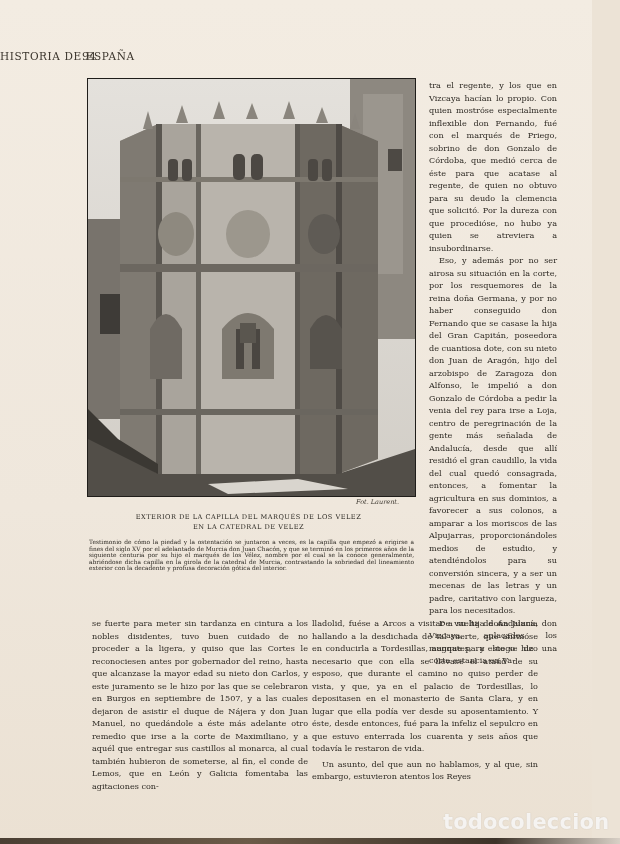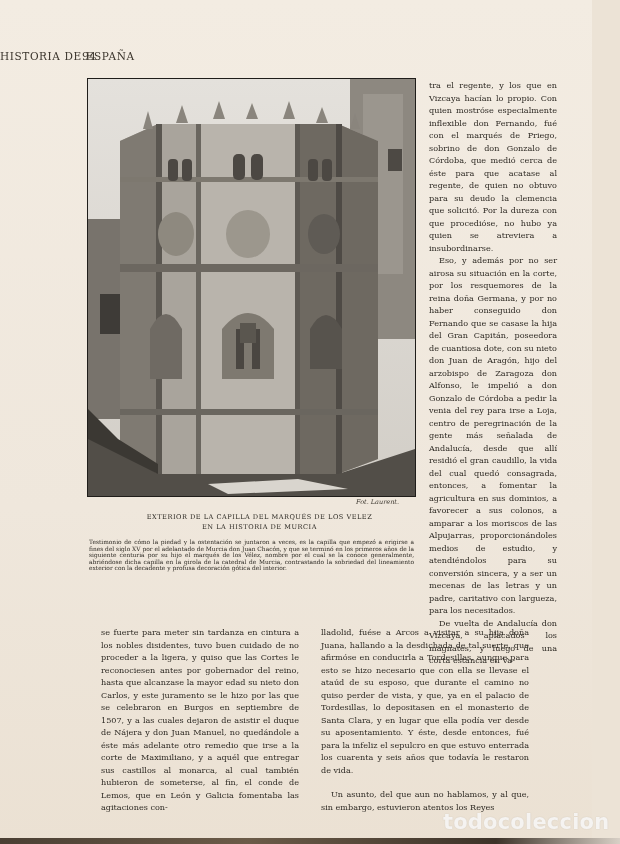--- a/index.html
+++ b/index.html
@@ -28,21 +28,21 @@
       border: 1.5px solid #1f1d1a;
       background: #cfcac2;
       overflow: hidden;
     }
     .figure svg { display: block; width: 100%; height: 100%; }
     .credit {
       position: absolute; left: 340px; top: 498px; width: 75px; text-align: center;
       font-size: 6.5px; font-style: italic; color: #3b362e;
     }
     .fig-title {
-      position: absolute; left: 96px; top: 512px; width: 327px; text-align: center;
+      position: absolute; left: 85px; top: 512px; width: 327px; text-align: center;
       font-size: 6.6px; letter-spacing: 0.5px; line-height: 10px; color: #2d2a24;
     }
     .fig-caption {
       position: absolute; left: 89px; top: 539px; width: 325px;
       font-size: 5.9px; line-height: 6.6px; text-align: justify; color: #2d2a24;
     }
     
     .col-right {
       position: absolute; left: 429px; top: 79px; width: 128px;
       font-size: 8.1px; line-height: 12.5px; text-align: justify; color: #2f2b25;
@@ -51,21 +51,21 @@
     .indent { text-indent: 10px; }
     
     .col-left-b {
       position: absolute; left: 89px; top: 614px; width: 222px;
       font-size: 8.1px; line-height: 12.5px; text-align: justify; color: #2f2b25;
     }
     .col-right-b {
       position: absolute; left: 309px; top: 614px; width: 232px;
       font-size: 8.1px; line-height: 12.5px; text-align: justify; color: #2f2b25;
     }
-    .col-left-b p, .col-right-b p { margin: 12px; }
+    .col-left-b p, .col-right-b p { margin: 3px; }
     .watermark {
       position: absolute; left: 443px; top: 810px;
       font-family: "DejaVu Sans", sans-serif; font-weight: bold;
       font-size: 21px; color: rgba(255,255,255,0.82);
       letter-spacing: 0.2px;
       text-shadow: 0 0 1px rgba(160,150,140,0.5);
     }
     .bottom-edge {
       position: absolute; left: 0; top: 838px; width: 620px; height: 6px;
       background: linear-gradient(90deg, #4a3f33, #6b5b48 40%, #3d3329 80%, #d8d0c6);
@@ -148,21 +148,21 @@
       <polygon points="0,350 70,395 250,395 327,370 327,417 0,417" fill="#524e48"></polygon>
       <polygon points="0,330 0,360 70,395 70,385 30,360" fill="#3b3833"></polygon>
       <polygon points="120,405 210,400 260,410 140,415" fill="#d9d5ce"></polygon>
     </svg>
   </div>
 
   <div class="credit">Fot. Laurent.</div>
 
   <div class="fig-title">
     <div>EXTERIOR DE LA CAPILLA DEL MARQUÉS DE LOS VELEZ</div>
-    <div>EN LA HISTORIA DE MURCIA</div>
+    <div>EN LA CATEDRAL DE VELEZ</div>
   </div>
 
   <div class="fig-caption">Testimonio de cómo la piedad y la ostentación se juntaron a veces, es la capilla que empezó a erigirse a fines del siglo XV por el adelantado de Murcia don Juan Chacón, y que se terminó en los primeros años de la siguiente centuria por su hijo el marqués de los Vélez, nombre por el cual se la conoce generalmente, abriéndose dicha capilla en la girola de la catedral de Murcia, contrastando la sobriedad del lineamiento exterior con la decadente y profusa decoración gótica del interior.</div>
 
   <div class="col-right">
     <p>tra el regente, y los que en Vizcaya hacían lo propio. Con quien mostróse especialmente inflexible don Fernando, fué con el marqués de Priego, sobrino de don Gonzalo de Córdoba, que medió cerca de éste para que acatase al regente, de quien no obtuvo para su deudo la clemencia que solicitó. Por la dureza con que procedióse, no hubo ya quien se atreviera a insubordinarse.</p>
     <p class="indent">Eso, y además por no ser airosa su situación en la corte, por los resquemores de la reina doña Germana, y por no haber conseguido don Fernando que se casase la hija del Gran Capitán, poseedora de cuantiosa dote, con su nieto don Juan de Aragón, hijo del arzobispo de Zaragoza don Alfonso, le impelió a don Gonzalo de Córdoba a pedir la venia del rey para irse a Loja, centro de peregrinación de la gente más señalada de Andalucía, desde que allí residió el gran caudillo, la vida del cual quedó consagrada, entonces, a fomentar la agricultura en sus dominios, a favorecer a sus colonos, a amparar a los moriscos de las Alpujarras, proporcionándoles medios de estudio, y atendiéndolos para su conversión sincera, y a ser un mecenas de las letras y un padre, caritativo con largueza, para los necesitados.</p>
     <p class="indent">De vuelta de Andalucía don Vizcaya, aplacados los magnates, y luego de una corta estancia en Va-</p>
   </div>
 

